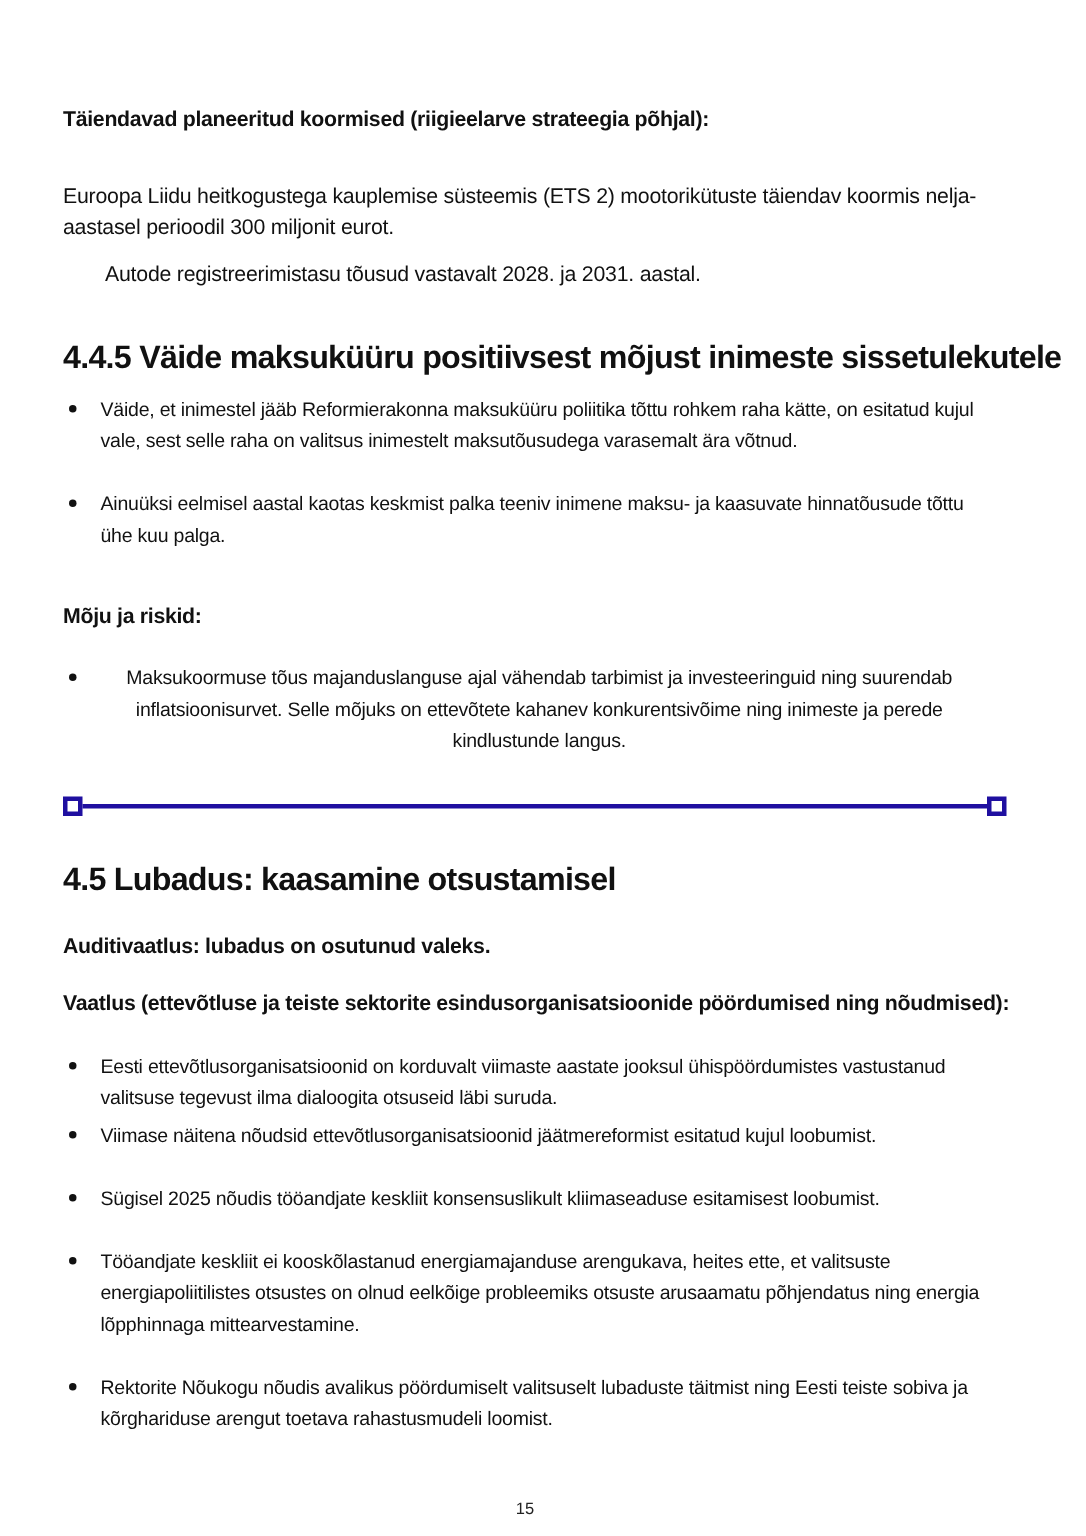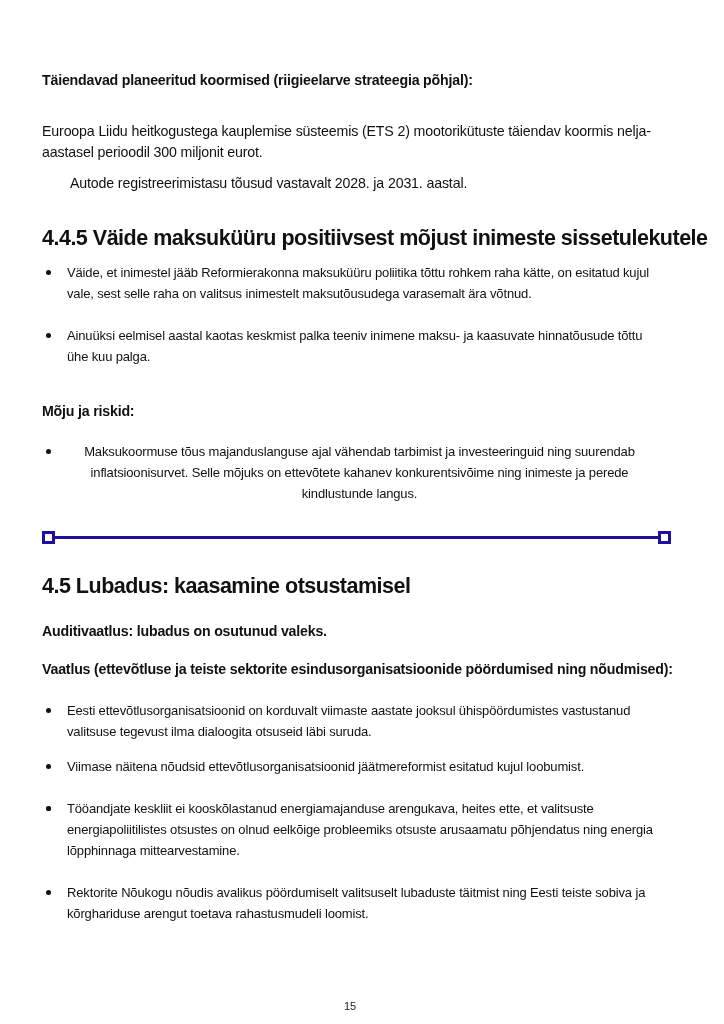--- a/index.html
+++ b/index.html
@@ -133,30 +133,31 @@
     <div class="divider-cap" style="right:0; border-color:#1f0fa0;"></div>
   </div>
 
   <div class="abs h2" style="left:42px; top:574px;">4.5 Lubadus: kaasamine otsustamisel</div>
 
   <div class="abs bold-label" style="left:42px; top:623px;">Auditivaatlus: lubadus on osutunud valeks.</div>
 
   <div class="abs bold-label" style="left:42px; top:661px;">Vaatlus (ettevõtluse ja teiste sektorite esindusorganisatsioonide pöördumised ning nõudmised):</div>
 
   <ul class="bullet-list" style="left:42px; top:700px; width:625px;">
-    <li class="bullet-item" style="margin-bottom:14px;">
+    <li class="bullet-item" style="margin-bottom:4px;">
       <span class="bullet-dot"></span>
       <span>Eesti ettevõtlusorganisatsioonid on korduvalt viimaste aastate jooksul ühispöördumistes vastustanud valitsuse tegevust ilma dialoogita otsuseid läbi suruda.</span>
     </li>
     <li class="bullet-item" style="margin-bottom:21px; white-space:nowrap;">
       <span class="bullet-dot"></span>
       <span>Viimase näitena nõudsid ettevõtlusorganisatsioonid jäätmereformist esitatud kujul loobumist.</span>
     </li>
     <li class="bullet-item" style="margin-bottom:21px; white-space:nowrap;">
       <span class="bullet-dot"></span>
+      <span>Sügisel 2025 nõudis tööandjate keskliit konsensuslikult kliimaseaduse esitamisest loobumist.</span>
     </li>
     <li class="bullet-item" style="margin-bottom:21px;">
       <span class="bullet-dot"></span>
       <span>Tööandjate keskliit ei kooskõlastanud energiamajanduse arengukava, heites ette, et valitsuste energiapoliitilistes otsustes on olnud eelkõige probleemiks otsuste arusaamatu põhjendatus ning energia lõpphinnaga mittearvestamine.</span>
     </li>
     <li class="bullet-item">
       <span class="bullet-dot"></span>
       <span>Rektorite Nõukogu nõudis avalikus pöördumiselt valitsuselt lubaduste täitmist ning Eesti teiste sobiva ja kõrghariduse arengut toetava rahastusmudeli loomist.</span>
     </li>
   </ul>

